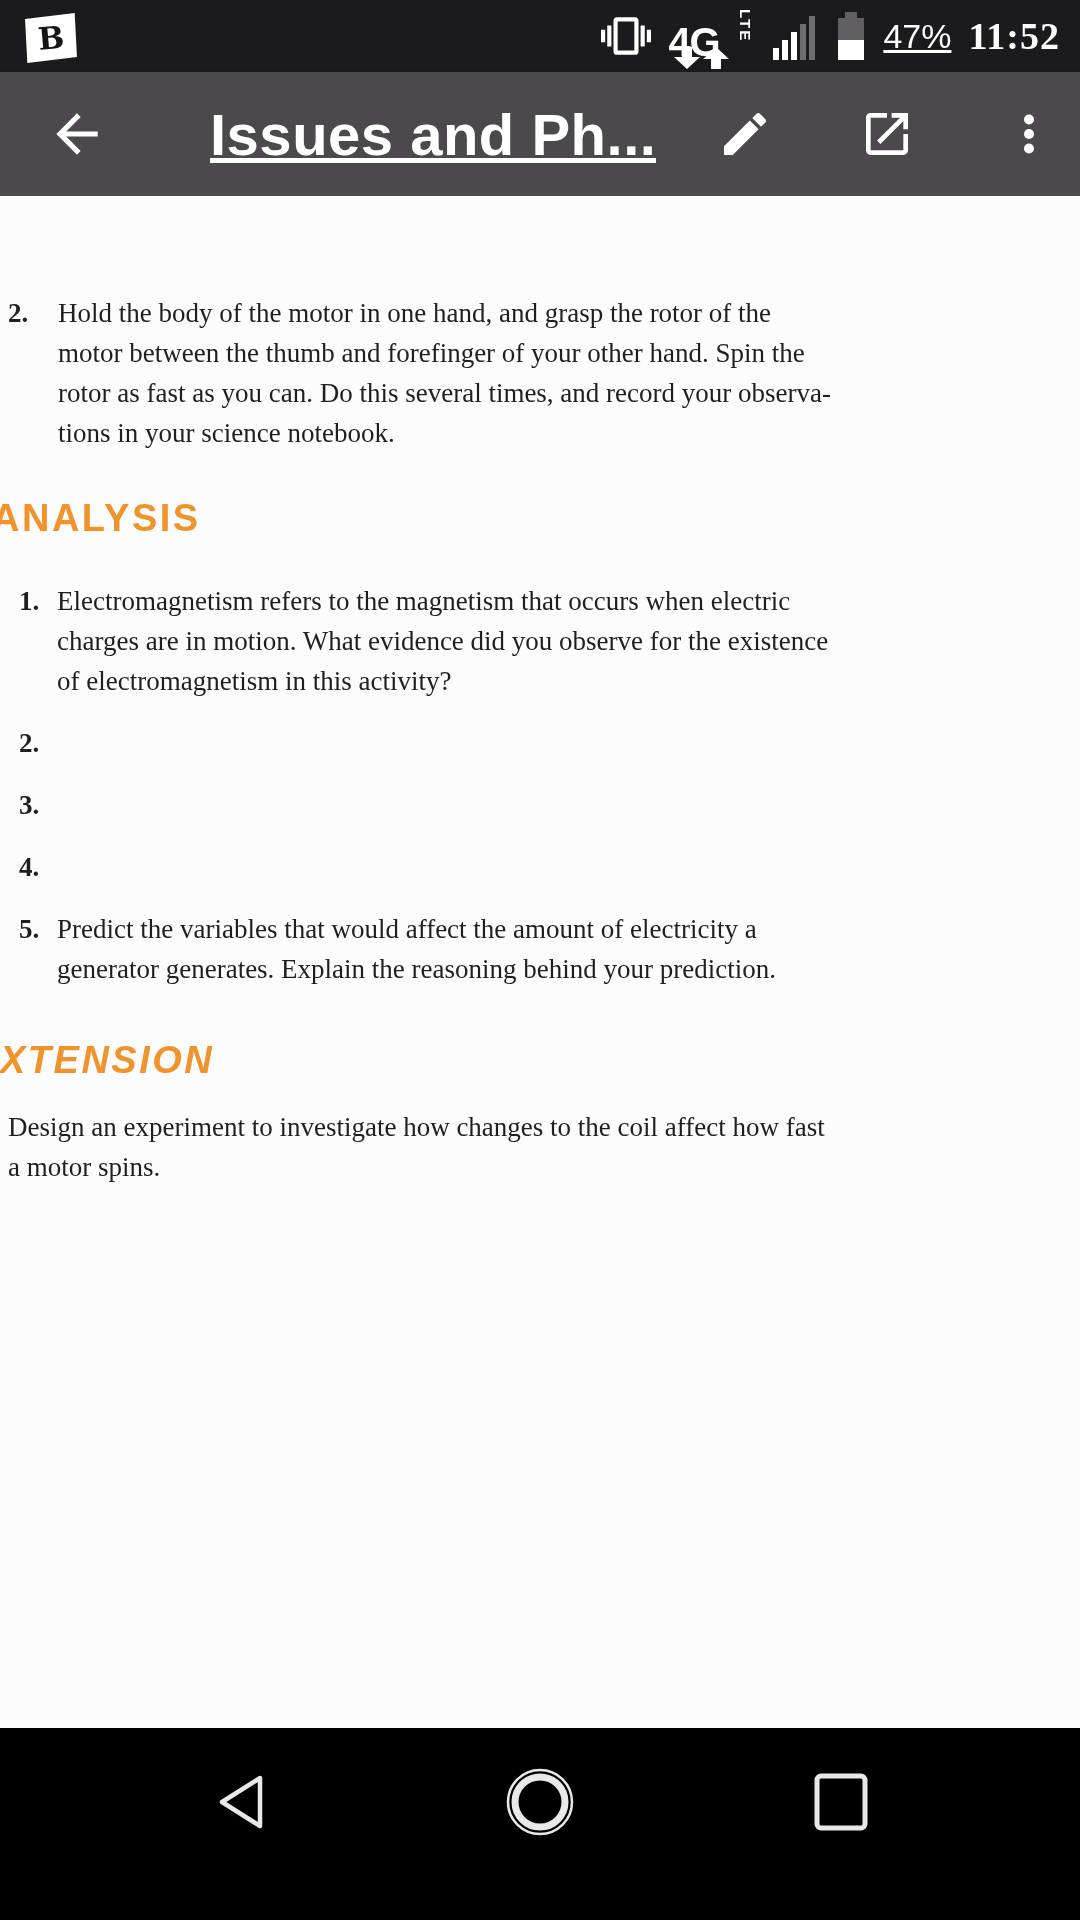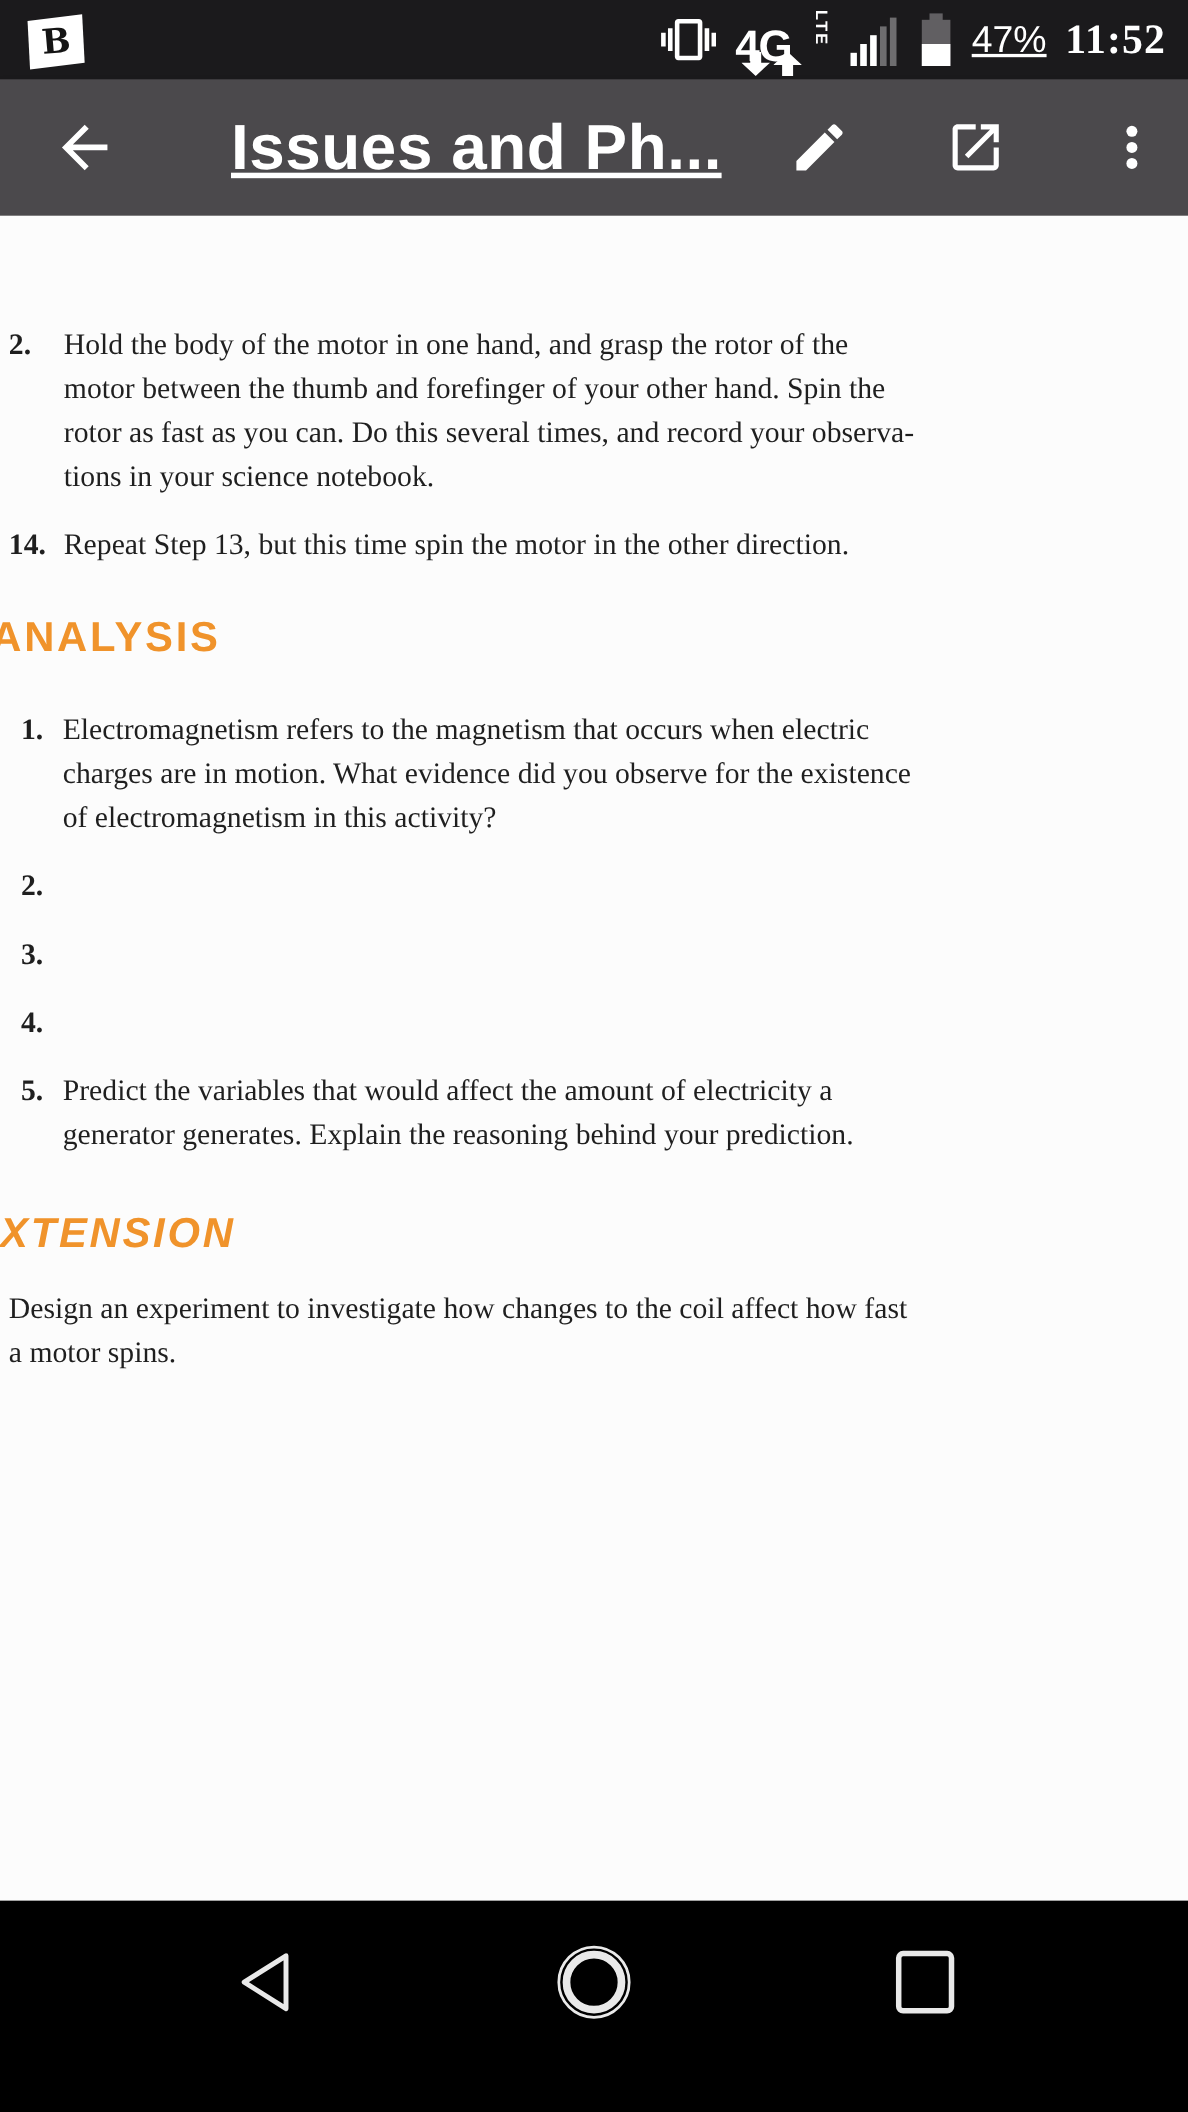--- a/index.html
+++ b/index.html
@@ -163,24 +163,20 @@
 <div class="page">
 
   <div class="step">
     <div class="step-num">2.</div>
     <div class="lines">Hold the body of the motor in one hand, and grasp the rotor of the
 motor between the thumb and forefinger of your other hand. Spin the
 rotor as fast as you can. Do this several times, and record your observa-
 tions in your science notebook.</div>
   </div>
 
-  <div class="step">
-    <div class="step-num">14.</div>
-    <div class="lines">Repeat Step 13, but this time spin the motor in the other direction.</div>
-  </div>
 
   <div class="sec-heading analysis-heading">ANALYSIS</div>
 
   <div class="question">
     <div class="q-num">1.</div>
     <div class="lines">Electromagnetism refers to the magnetism that occurs when electric
 charges are in motion. What evidence did you observe for the existence
 of electromagnetism in this activity?</div>
   </div>
   <div class="question">

